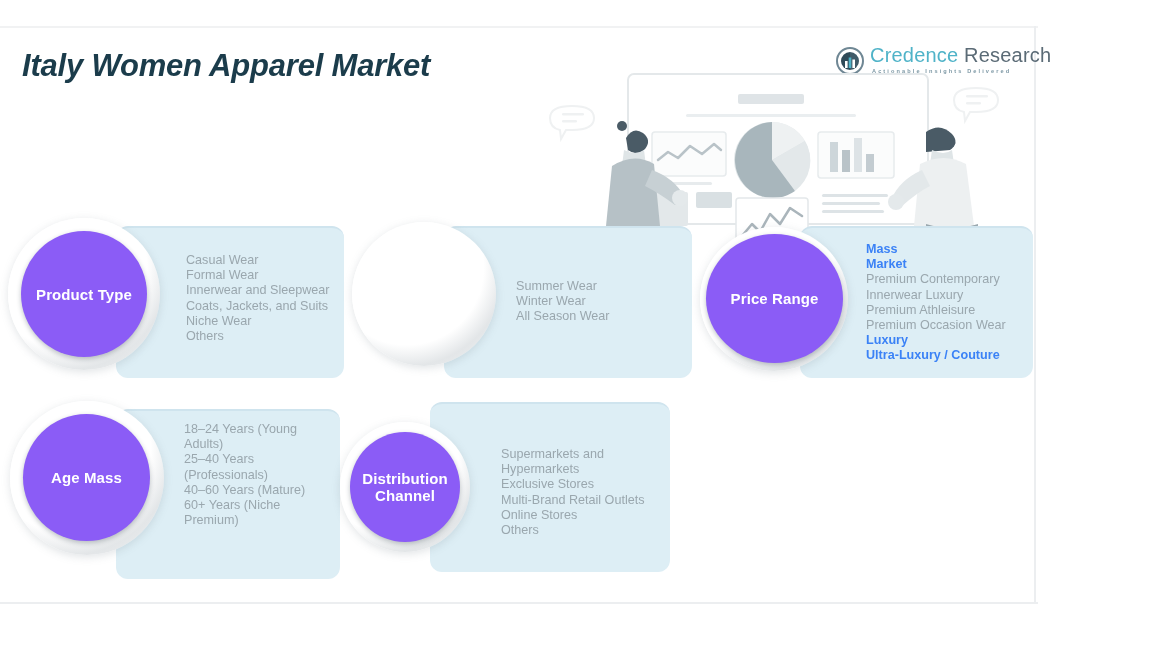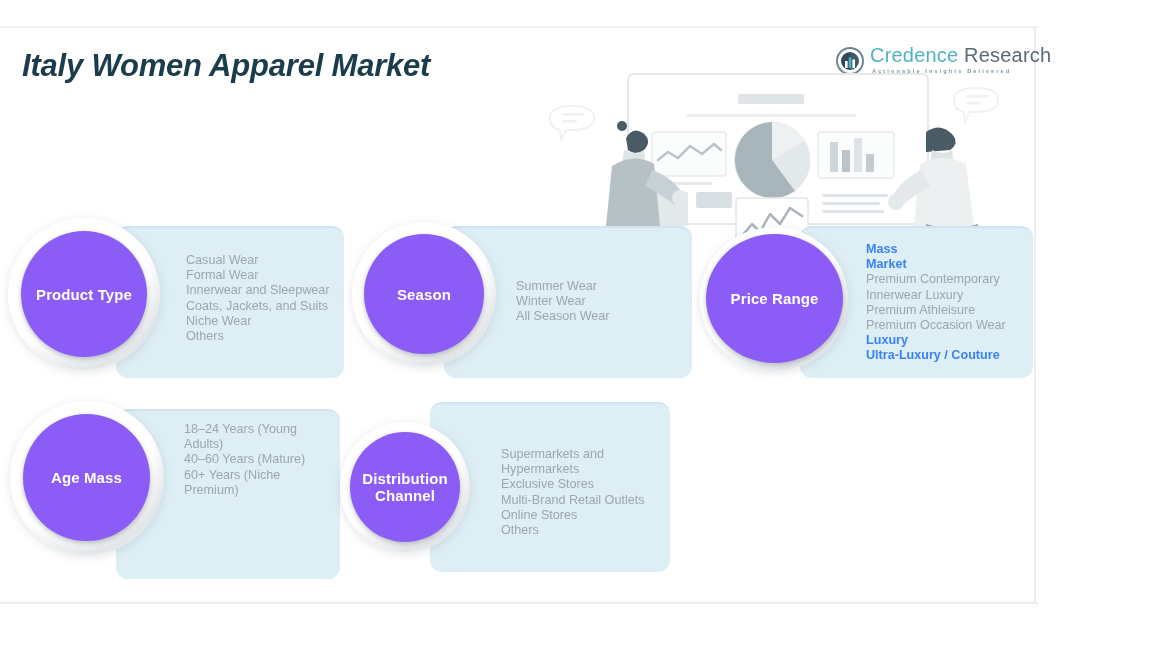--- a/index.html
+++ b/index.html
@@ -193,29 +193,28 @@
   </div>
 
   <div class="card" id="card-product"></div>
   <div class="card-list" id="list-product"><div>Casual Wear</div><div>Formal Wear</div><div>Innerwear and Sleepwear</div><div>Coats, Jackets, and Suits</div><div>Niche Wear</div><div>Others</div></div>
   <div class="halo" id="halo-product"></div>
   <div class="bubble" id="bub-product">Product Type</div>
 
   <div class="card" id="card-season"></div>
   <div class="card-list" id="list-season"><div>Summer Wear</div><div>Winter Wear</div><div>All Season Wear</div></div>
   <div class="halo" id="halo-season"></div>
-  <div class="bubble" id="bub-season">Season</div>
 
   <div class="card" id="card-price"></div>
   <div class="card-list" id="list-price"><div class="strong">Mass</div><div class="strong">Market</div><div>Premium Contemporary</div><div>Innerwear Luxury</div><div>Premium Athleisure</div><div>Premium Occasion Wear</div><div class="strong">Luxury</div><div class="strong">Ultra-Luxury / Couture</div></div>
   <div class="halo" id="halo-price"></div>
   <div class="bubble" id="bub-price">Price Range</div>
 
   <div class="card" id="card-age"></div>
-  <div class="card-list" id="list-age"><div>18–24 Years (Young Adults)</div><div>40–60 Years (Mature)</div><div>60+ Years (Niche Premium)</div></div>
+  <div class="card-list" id="list-age"><div>18–24 Years (Young Adults)</div><div>25–40 Years (Professionals)</div><div>40–60 Years (Mature)</div><div>60+ Years (Niche Premium)</div></div>
   <div class="halo" id="halo-age"></div>
   <div class="bubble" id="bub-age">Age Mass</div>
 
   <div class="card" id="card-dist"></div>
   <div class="card-list" id="list-dist"><div>Supermarkets and Hypermarkets</div><div>Exclusive Stores</div><div>Multi-Brand Retail Outlets</div><div>Online Stores</div><div>Others</div></div>
   <div class="halo" id="halo-dist"></div>
   <div class="bubble" id="bub-dist">Distribution Channel</div>
 
 </div>
 

